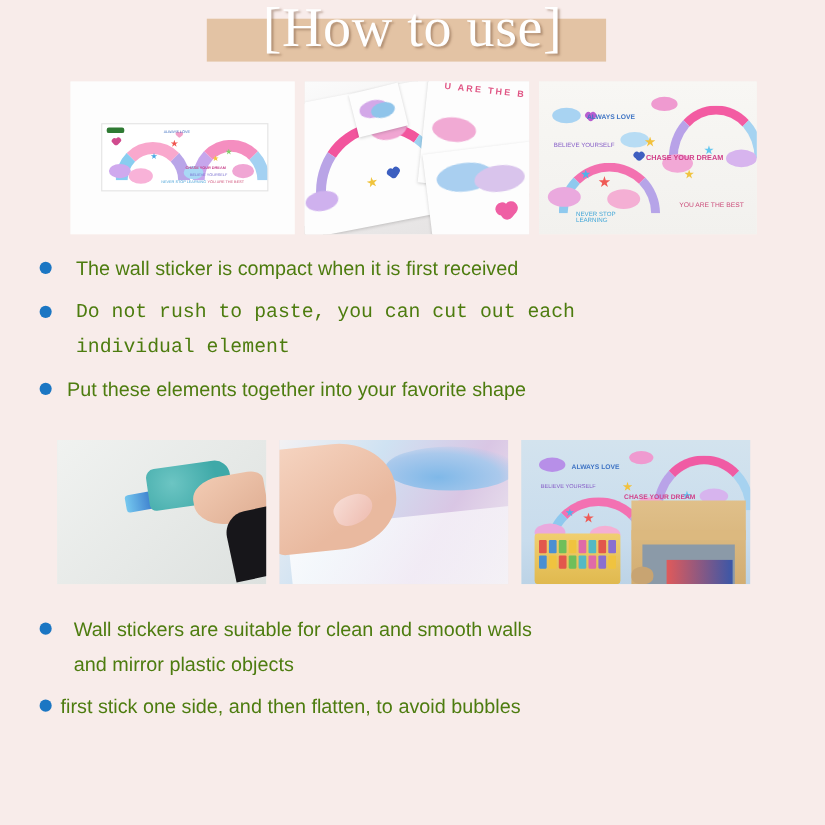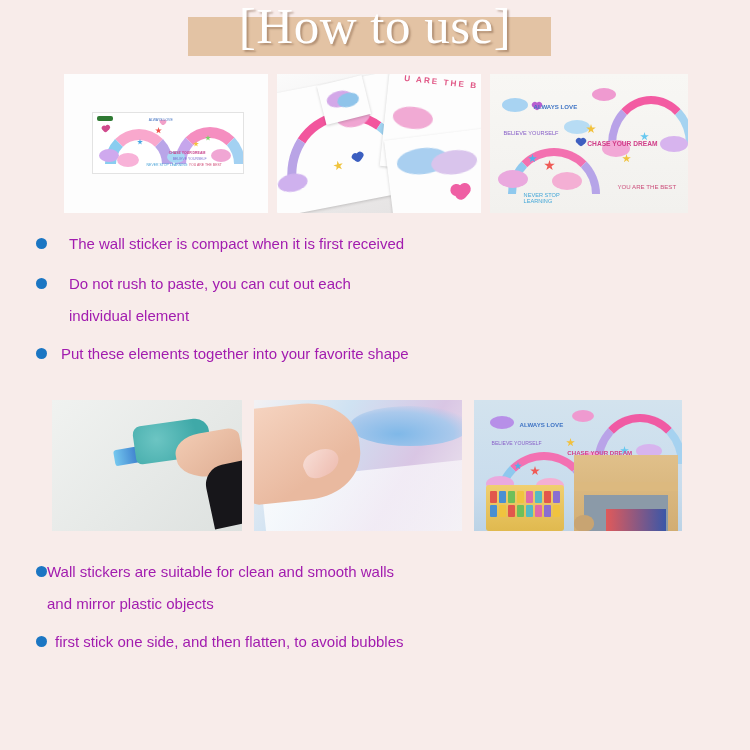--- a/index.html
+++ b/index.html
@@ -233,30 +233,30 @@
   .bullet-dot {
     flex: 0 0 auto;
     width: 11px;
     height: 11px;
     border-radius: 50%;
     background: #1b76c3;
     margin-top: 10px;
   }
   .bullet-text {
     font-family: "Liberation Sans", sans-serif;
-    font-size: 15px;
+    font-size: 18px;
     line-height: 32px;
-    color: #a21caf;
+    color: #4d7c0f;
     white-space: pre-line;
   }
   
   #li-1 .bullet-text { margin-left: 22px; }
-  #li-2 .bullet-text { margin-left: 22px; }
+  #li-2 .bullet-text { margin-left: 22px; font-family: Liberation Mono, monospace; }
   #li-3 .bullet-text { margin-left: 14px; }
-  #li-4 .bullet-text { }
+  #li-4 .bullet-text { margin-left: 20px; }
   #li-5 .bullet-text { margin-left: 13px; }
   #li-6 .bullet-text { margin-left: 8px; }
 
   #li-1 { margin-bottom: 8px; }
   #li-2 { margin-bottom: 6px; }
   #li-4 { margin-bottom: 6px; }
   #li-5 { margin-bottom: 2px; }
 </style>
 </head>
 <body>

